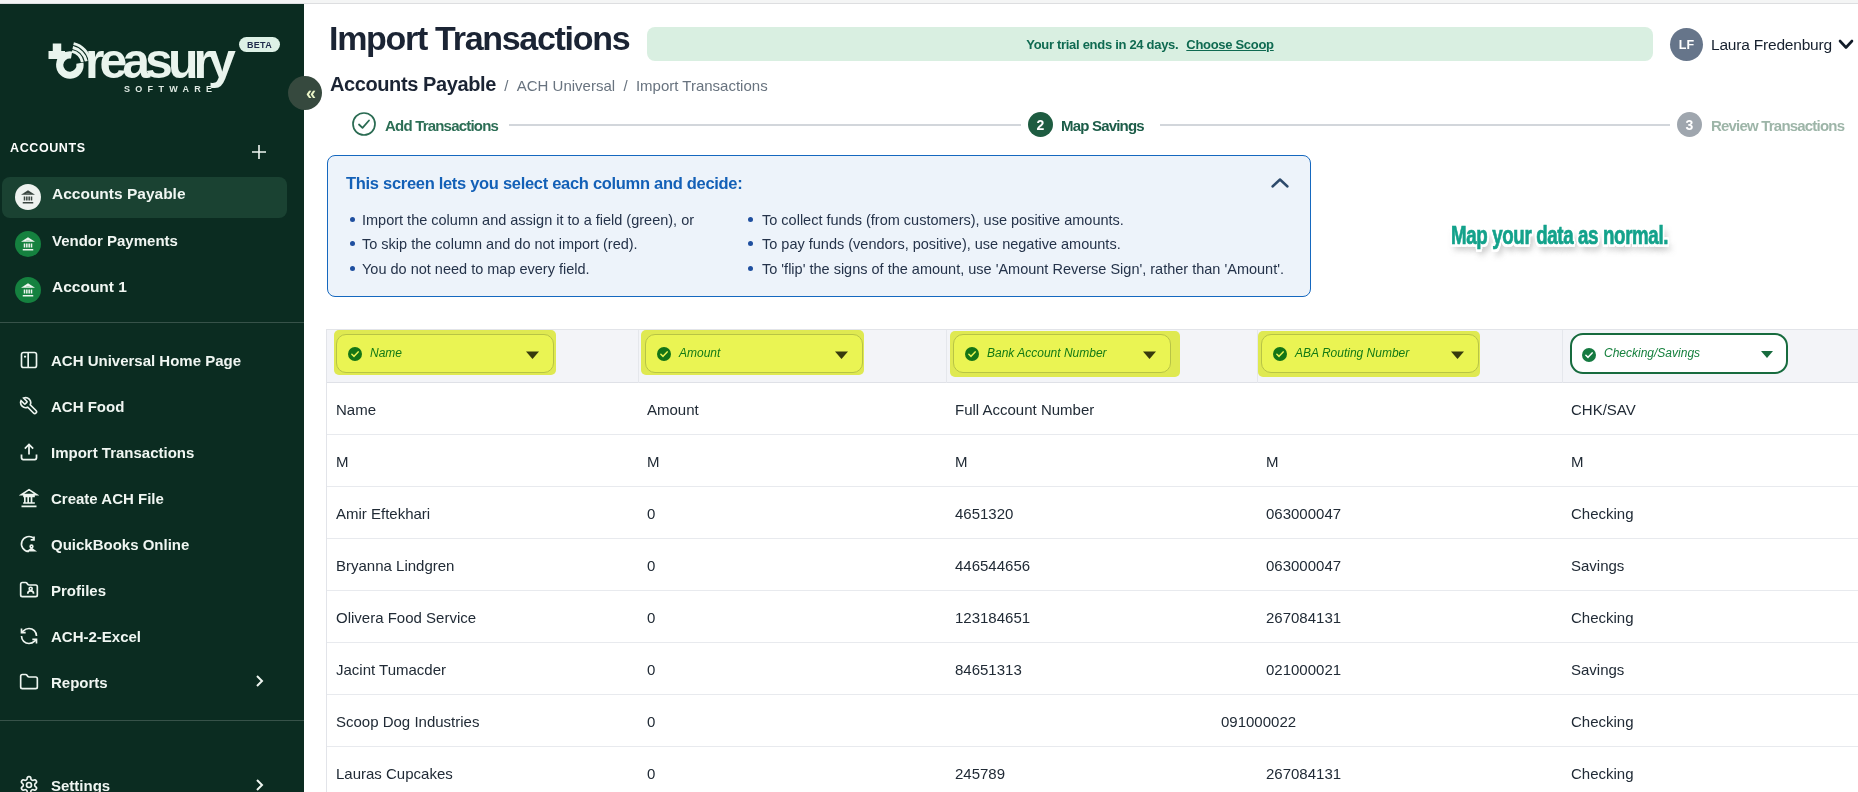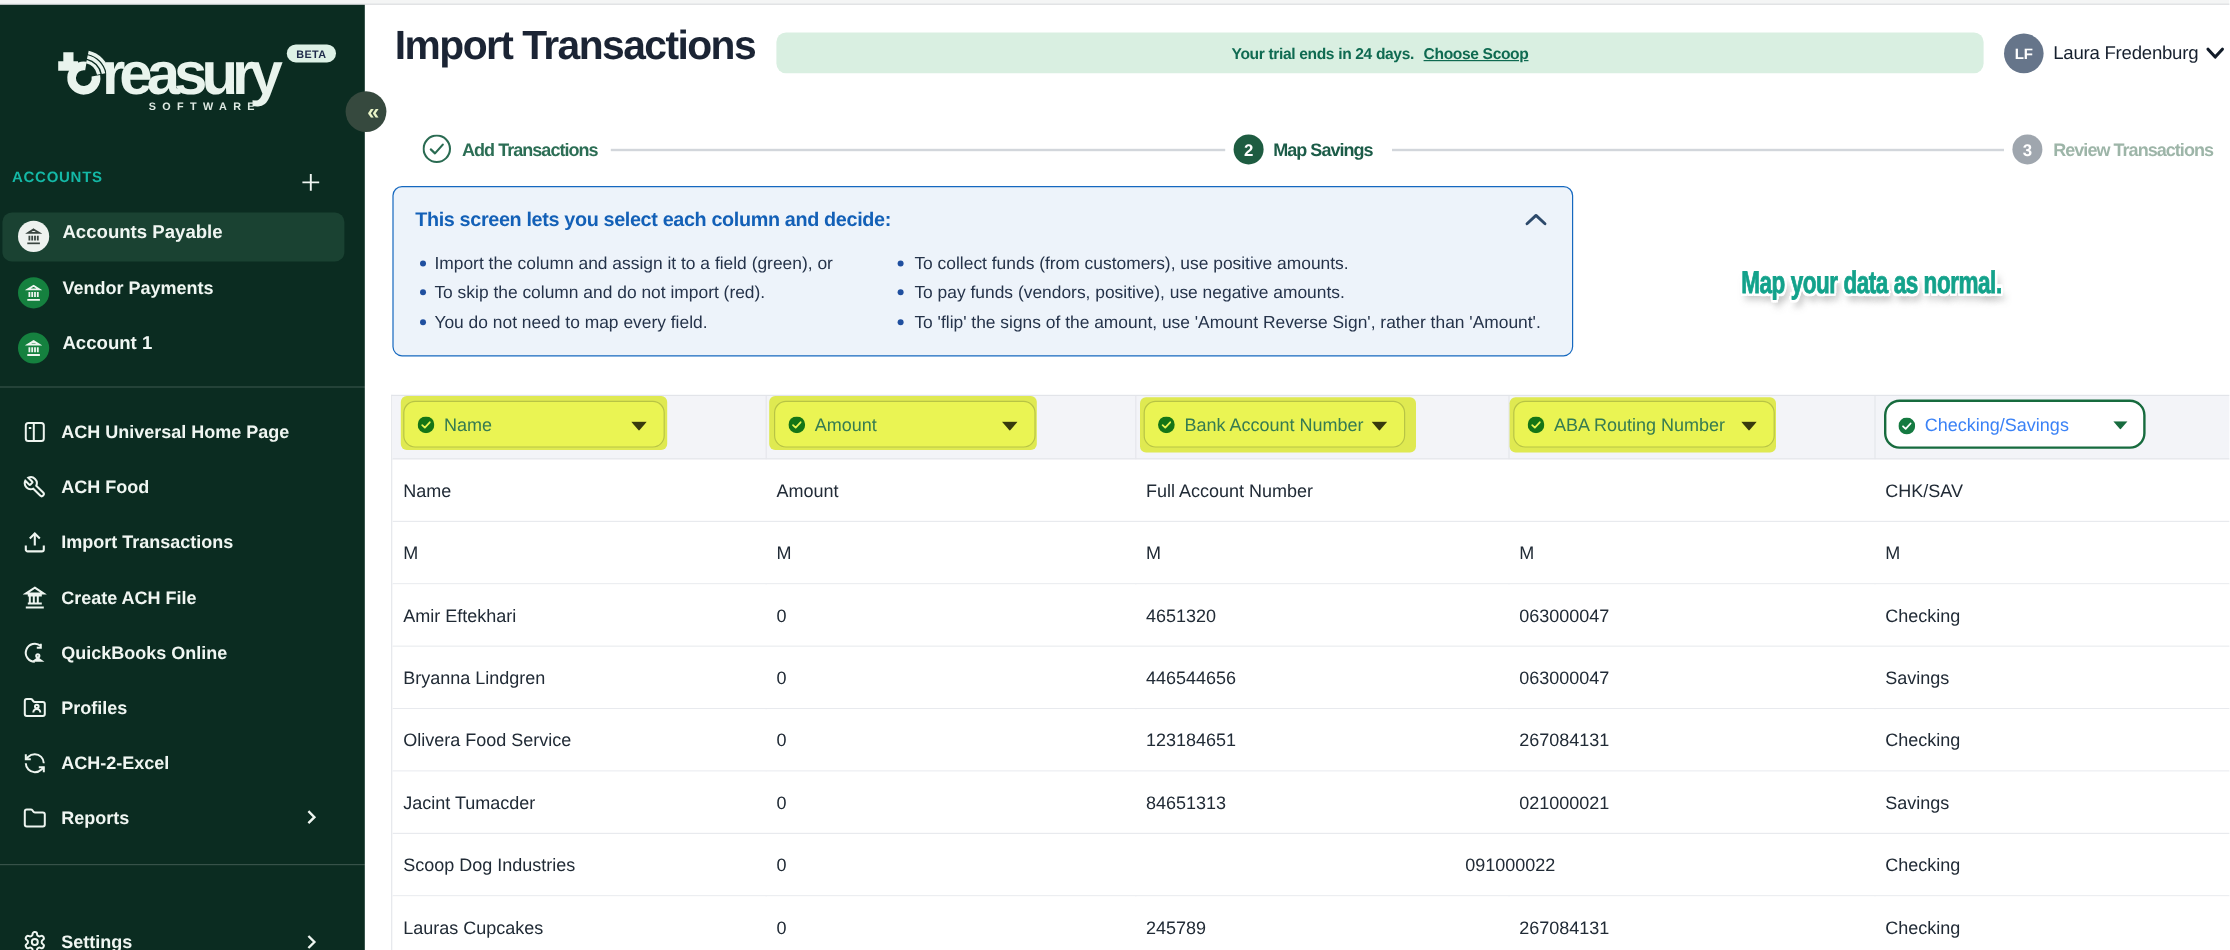--- a/index.html
+++ b/index.html
@@ -48,21 +48,21 @@
        -2px 3px 0 #fff, 2px 3px 0 #fff, -2px -3px 0 #fff, 2px -3px 0 #fff,
        4px 6px 7px rgba(95,95,95,0.6); }
 
   
   #tbl { left:326px; top:329px; width:1532px; height:463px; border-top:1px solid #e2e4e9; border-left:1px solid #e2e4e9; overflow:hidden; }
   #thead { position:absolute; left:0; top:0; width:1532px; height:53px; background:#f3f4f8; border-bottom:1px solid #dfe1e7; }
   .vline { position:absolute; top:0; width:1px; height:463px; background:#e5e7ec; }
   .trow { position:absolute; left:0; width:1532px; height:52px; border-bottom:1px solid #e8eaee; background:#fff; }
   .cell { position:absolute; top:0; height:52px; display:flex; align-items:center; font-size:15px; color:#212b36; padding-left:9px; }
   .dd { position:absolute; top:334px; height:39px; width:218px; background:#fff; border:1px solid #c9cdd4; border-radius:10px; }
-  .ddtxt { position:absolute; left:33px; top:11px; font-size:15px; color:#3b82f6; white-space:nowrap; }
+  .ddtxt { position:absolute; left:33px; top:11px; font-size:12px; color:#15803d; white-space:nowrap;font-style:italic; }
   .hl { position:absolute; background:#eaf453; mix-blend-mode:multiply; border-radius:5px; }
 </style>
 </head>
 <body>
 <div id="stage">
   <div class="abs" id="topstrip"></div>
 
   <aside class="abs" id="sidebar">
 
     <svg class="abs" style="left:0; top:30px;" width="304" height="70" viewBox="0 0 304 70">
@@ -73,21 +73,21 @@
         <path d="M72.0 17.4 A13.8 13.8 0 0 1 82.3 28.0" stroke-width="2.9"></path>
         <path d="M72.8 13.5 A17.8 17.8 0 0 1 86.3 27.3" stroke-width="2.9"></path>
         <path d="M73.6 9.7 A21.6 21.6 0 0 1 90.1 26.6" stroke-width="2.9"></path>
       </g>
       <text x="85" y="44" font-size="50" font-weight="bold" fill="#e9f4ed" letter-spacing="-5">reasury</text>
       <text x="124" y="58" font-size="9" font-weight="bold" fill="#dfeae3" letter-spacing="5.3">SOFTWARE</text>
     </svg>
     <div class="abs" style="left:239px; top:33px; width:41px; height:15px; border-radius:8px; background:#ddf1e6;
         display:flex; align-items:center; justify-content:center; font-size:9px; font-weight:bold; color:#1e2a4a; letter-spacing:0.3px;">BETA</div>
 
-    <div class="abs" style="left:10px; top:137px; font-size:12.5px; font-weight:bold; color:#14b8a6; letter-spacing:0.6px;">ACCOUNTS</div>
+    <div class="abs" style="left:10px; top:137px; font-size:12.5px; font-weight:bold; color:#ffffff; letter-spacing:0.6px;">ACCOUNTS</div>
     <svg class="abs" style="left:251px; top:140px;" width="16" height="16" viewBox="0 0 16 16">
       <path d="M8 1 V15 M1 8 H15" stroke="#f0f6f2" stroke-width="1.6"></path>
     </svg>
 
     <div class="abs" style="left:2px; top:173px; width:285px; height:41px; border-radius:8px; background:#1a4232;"></div>
     <div class="abs" style="left:15px; top:180px; width:26px; height:26px; border-radius:50%; background:#eef2ef;"></div>
     <svg class="abs" style="left:21px; top:186px;" width="14" height="14" viewBox="0 0 24 24" fill="none" stroke="#3a4540" stroke-width="2.6">
       <path d="M3 22h18 M6 18v-7 M10 18v-7 M14 18v-7 M18 18v-7 M12 2 20 7H4z"></path>
     </svg>
     <div class="abs sb-item-txt" style="left:52px; top:181px; font-size:15.5px;">Accounts Payable</div>
@@ -179,20 +179,21 @@
   <div class="abs" id="pilltext">
       <span>Your trial ends in 24 days.</span>
       <span style="display:inline-block;width:8px;"></span>
       <u>Choose Scoop</u>
     </div>
   <div class="abs" id="avatar">LF</div>
   <div class="abs" id="username">Laura Fredenburg</div>
   <svg class="abs" style="left:1838px; top:39px;" width="16" height="11" viewBox="0 0 16 11">
     <path d="M2 2 L8 8.5 L14 2" fill="none" stroke="#121c29" stroke-width="2.6" stroke-linecap="round" stroke-linejoin="round"></path>
   </svg>
+  <div class="abs" id="crumb"><b>Accounts Payable</b>&nbsp; / &nbsp;ACH Universal&nbsp; / &nbsp;Import Transactions</div>
   <div class="abs" id="collapse">«</div>
 
   <svg class="abs" style="left:352px; top:112px;" width="24" height="24" viewBox="0 0 24 24">
     <circle cx="12" cy="12" r="11" fill="none" stroke="#2a6b52" stroke-width="1.7"></circle>
     <path d="M7 12.5 L10.5 15.8 L17 8.5" fill="none" stroke="#2a6b52" stroke-width="1.8" stroke-linecap="round" stroke-linejoin="round"></path>
   </svg>
   <div class="abs steplab" style="left:385px; color:#2c6e55;">Add Transactions</div>
   <div class="abs stepline" style="left:509px; width:512px;"></div>
   <div class="abs stepcirc" style="left:1028px; background:#1e5c41;">2</div>
   <div class="abs steplab" style="left:1061px; color:#1c5c48;">Map Savings</div>

